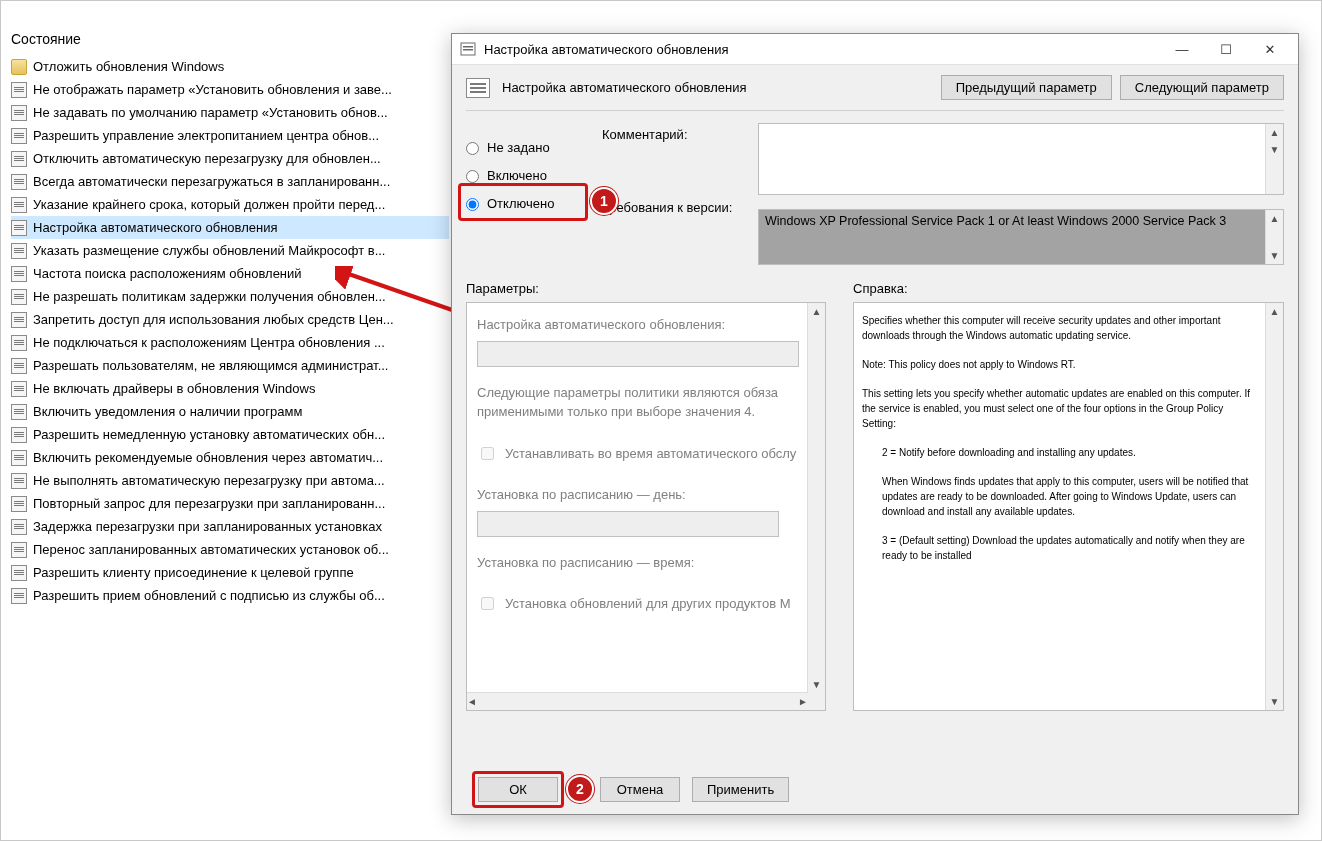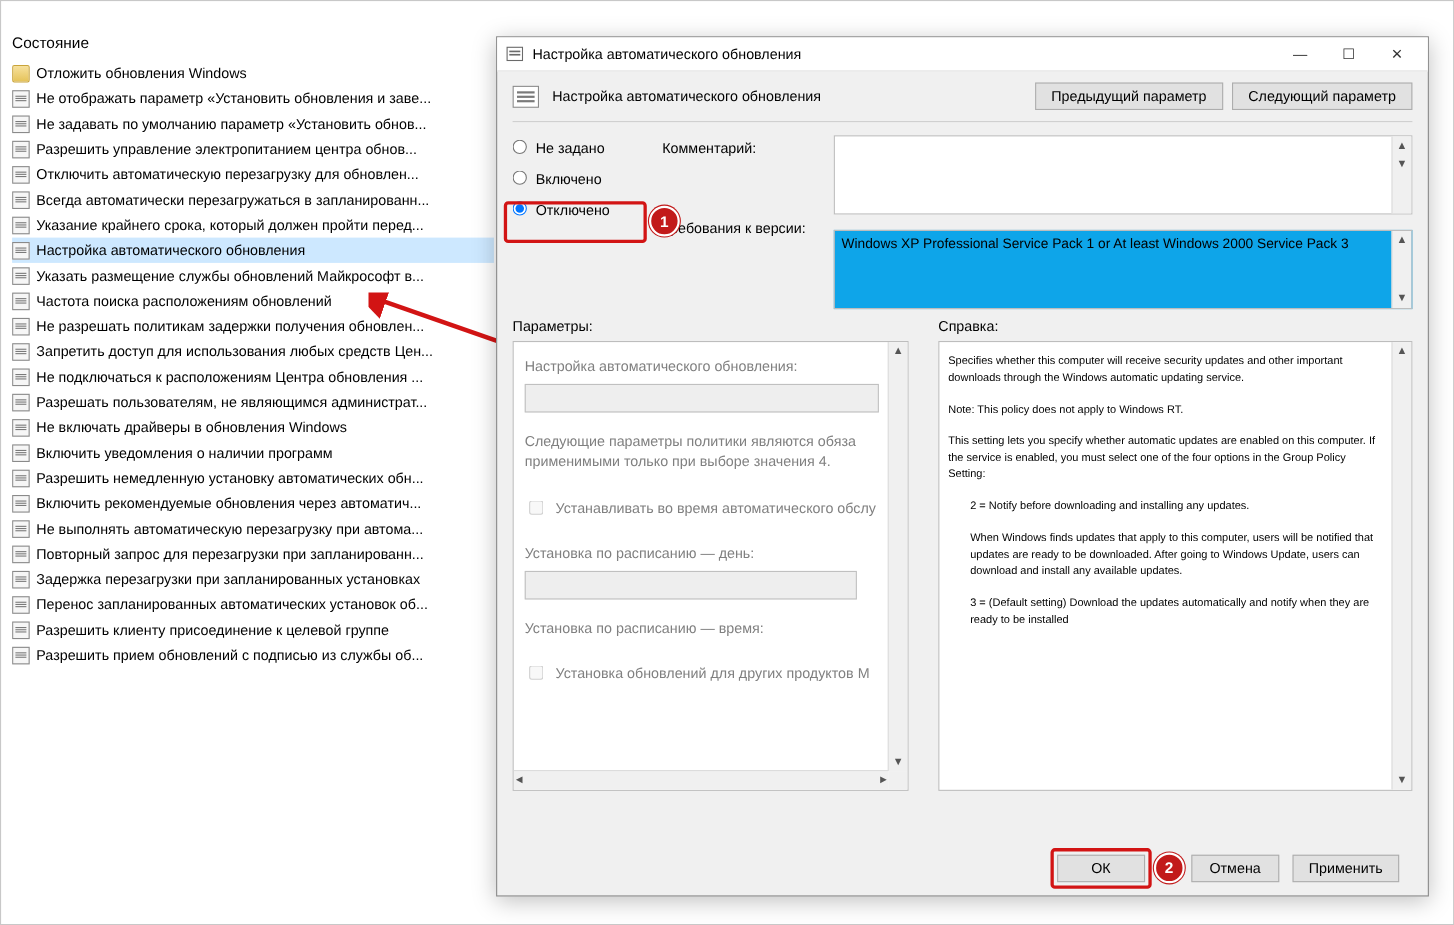--- a/index.html
+++ b/index.html
@@ -26,50 +26,50 @@
   .winbtn{width:44px;height:28px;display:flex;align-items:center;justify-content:center;font-family:Arial;color:#333}
   .headerbar{display:flex;align-items:center;padding:10px 14px;gap:12px}
   .headerbar .hicon{width:24px;height:20px;border:1px solid #8a8a8a;background:#fff;box-sizing:border-box;position:relative}
   .headerbar .hicon::after{content:"";position:absolute;left:3px;right:3px;top:4px;height:2px;background:#7a7a7a;box-shadow:0 4px 0 #7a7a7a,0 8px 0 #7a7a7a}
   .navbtns{margin-left:auto;display:flex;gap:8px}
   .btn{background:#e1e1e1;border:1px solid #adadad;padding:4px 14px;font-size:13px;color:#000}
   .divider{height:1px;background:#d0d0d0;margin:0 14px}
   
   .config{display:flex;padding:12px 14px 0 14px;gap:16px}
   .radios{width:120px;padding-top:4px;position:relative}
-  .radio{display:flex;align-items:flex-start;height:28px;gap:8px}
+  .radio{display:flex;align-items:flex-end;height:28px;gap:8px}
   .radio input{margin:0}
   .redbox{position:absolute;left:-8px;top:60px;width:124px;height:32px;border:3px solid #d21414;border-radius:4px;pointer-events:none}
   .badge{position:absolute;width:24px;height:24px;border-radius:50%;background:#c21a1a;color:#fff;font-weight:bold;display:flex;align-items:center;justify-content:center;font-size:14px;border:2px solid #fff;box-shadow:0 0 0 1px #c21a1a}
   .labels{width:140px;padding-top:4px}
   .labels div{margin-bottom:58px;white-space:nowrap}
   .fields{flex:1;display:flex;flex-direction:column;gap:14px}
   .commentbox{height:70px;background:#fff;border:1px solid #bdbdbd;position:relative}
   .commentbox .sb{position:absolute;right:0;top:0;bottom:0;width:17px;background:#f0f0f0;border-left:1px solid #dcdcdc;display:flex;flex-direction:column;align-items:center}
-  .reqbox{height:46px;background:#0ea5e9;border:1px solid #bdbdbd;position:relative;padding:4px 22px 20px 6px;font-size:12.5px}
+  .reqbox{height:46px;background:#a3a3a3;border:1px solid #bdbdbd;position:relative;padding:4px 22px 4px 6px;font-size:12.5px}
   .reqbox .sb{position:absolute;right:0;top:0;bottom:0;width:17px;background:#f0f0f0;border-left:1px solid #dcdcdc;display:flex;flex-direction:column;justify-content:space-between;align-items:center}
   .sbarrow{font-size:10px;color:#555;line-height:17px}
   
   .lower{display:flex;gap:27px;padding:8px 14px 0 14px;height:430px}
   .pane-head{font-size:13px;margin-bottom:6px}
   .pane{flex:1;display:flex;flex-direction:column;min-width:0}
   .panebody{flex:1;background:#fff;border:1px solid #bdbdbd;position:relative;overflow:hidden}
   .paramcontent{position:absolute;inset:0 17px 17px 0;padding:10px;color:#808080;font-size:13px;line-height:1.5}
   .paramcontent .lbl{color:#808080;margin-top:2px}
   .paramcontent .combo{border:1px solid #c0c0c0;background:#eee;height:24px;margin:6px 0 16px 0;width:320px}
   .paramcontent .chk{display:flex;align-items:flex-start;gap:8px;color:#808080;margin:22px 0}
   .paramcontent input[type=checkbox]{pointer-events:none}
   .helpcontent{position:absolute;inset:0 17px 0 0;padding:10px 8px;font-size:10px;line-height:1.5}
   .helpcontent p{margin:0 0 14px 0}
   .hscroll{position:absolute;left:0;right:17px;bottom:0;height:17px;background:#f0f0f0;border-top:1px solid #dcdcdc;display:flex;justify-content:space-between;align-items:center}
   .vscroll{position:absolute;top:0;right:0;bottom:0;width:17px;background:#f0f0f0;border-left:1px solid #dcdcdc;display:flex;flex-direction:column;justify-content:space-between;align-items:center}
   .vscroll.short{bottom:17px}
   .corner{position:absolute;right:0;bottom:0;width:17px;height:17px;background:#f0f0f0}
   
-  .footer{position:absolute;left:0;right:0;bottom:0;height:50px;display:flex;align-items:center;justify-content:flex-end;gap:12px;padding:0 26px}
+  .footer{position:absolute;left:0;right:0;bottom:0;height:50px;display:flex;align-items:center;justify-content:flex-start;gap:12px;padding:0 26px}
   .okwrap{position:relative}
   .okwrap .red{position:absolute;inset:-6px;border:3px solid #d21414;border-radius:4px;pointer-events:none}
   .footer .btn{min-width:80px;text-align:center}
   .indent{padding-left:20px}
 </style>
 </head>
 <body>
 
 <div class="app">
 

